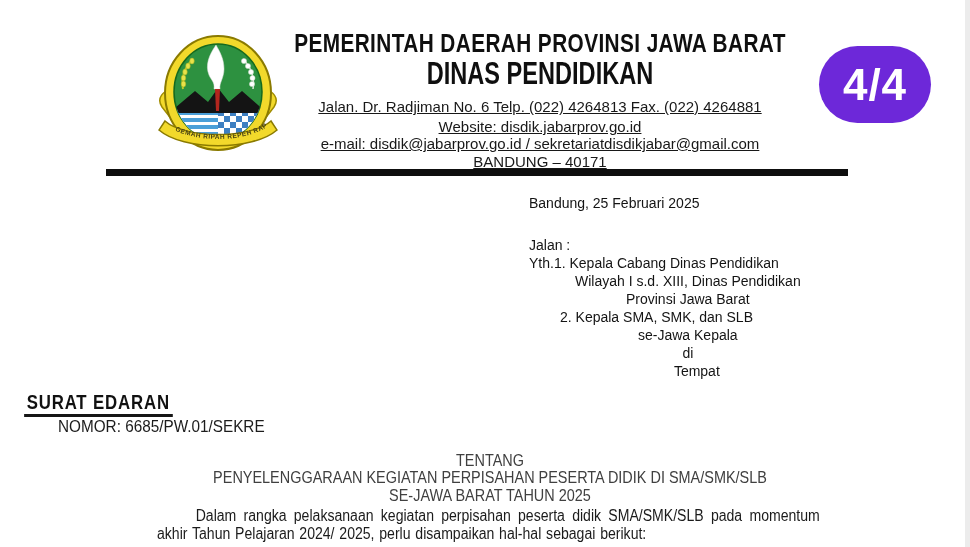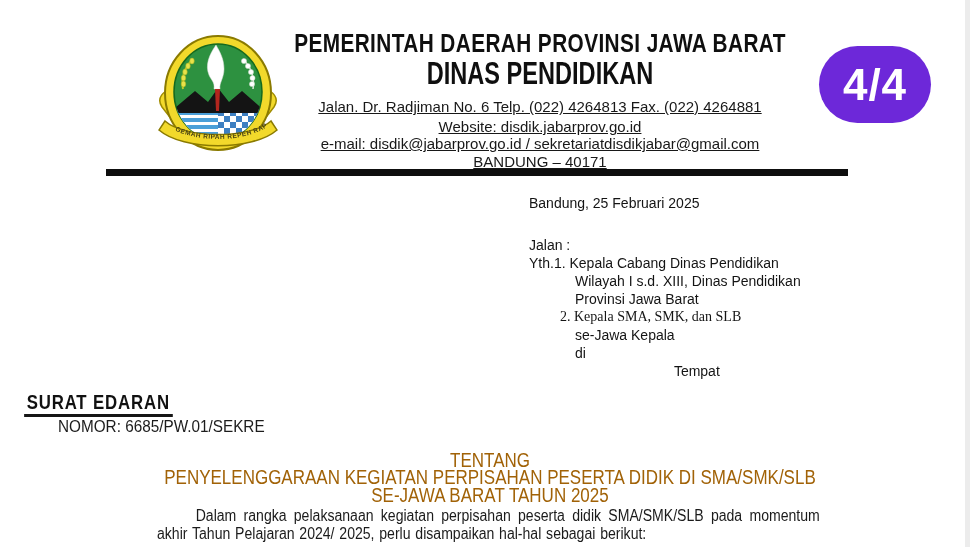--- a/index.html
+++ b/index.html
@@ -29,34 +29,34 @@
   .badge {
     position:absolute; left:819px; top:46px; width:112px; height:77px;
     border-radius:39px; background:#6d28d9; color:#ffffff;
     display:flex; align-items:center; justify-content:center;
     font-size:44px; font-weight:bold; letter-spacing:1px;
   }
 
   
   .addr-block { position:absolute; left:529px; top:194px; font-size:14px; line-height:18px; color:#141414; }
   .date { margin-bottom:24px; }
-  .ind-0 { padding-left:0; } .ind-1 { padding-left:31px;font-family:Liberation Serif, serif; }
-  .ind-2 { padding-left:46px; } .ind-3 { padding-left:64px;text-align:center; }
+  .ind-0 { padding-left:0; } .ind-1 { padding-left:31px; }
+  .ind-2 { padding-left:46px;text-align:center; } .ind-3 { padding-left:64px;text-align:center; }
 
   
   .se-head { position:absolute; left:10px; top:391px; width:960px; text-align:left; color:#111111; }
   .se-title {
     display:inline-block; font-size:20px; font-weight:bold; letter-spacing:1px;
     line-height:22px; transform:scaleX(0.84);
     border-bottom:3px solid #161616; padding:0 3px 1px;
   }
   .se-nomor { font-size:17px; line-height:18px; margin-top:1px; transform:scaleX(0.90); color:#1c1c1c; }
 
   
-  .tentang { position:absolute; left:10px; top:452px; width:960px; text-align:center; font-size:20px; line-height:17.3px; color:#a16207; }
+  .tentang { position:absolute; left:10px; top:452px; width:960px; text-align:center; font-size:17px; line-height:17.3px; color:#404040; }
   .c-line { transform:scaleX(0.85); }
 
   
   .body-par {
     position:absolute; left:157px; top:507px; width:754px;
     transform:scaleX(0.879); transform-origin:0 0;
     font-size:16px; line-height:18.2px; text-align:justify;
     text-indent:44px; word-spacing:1px; color:#1b1b1b;
   }
 </style>

